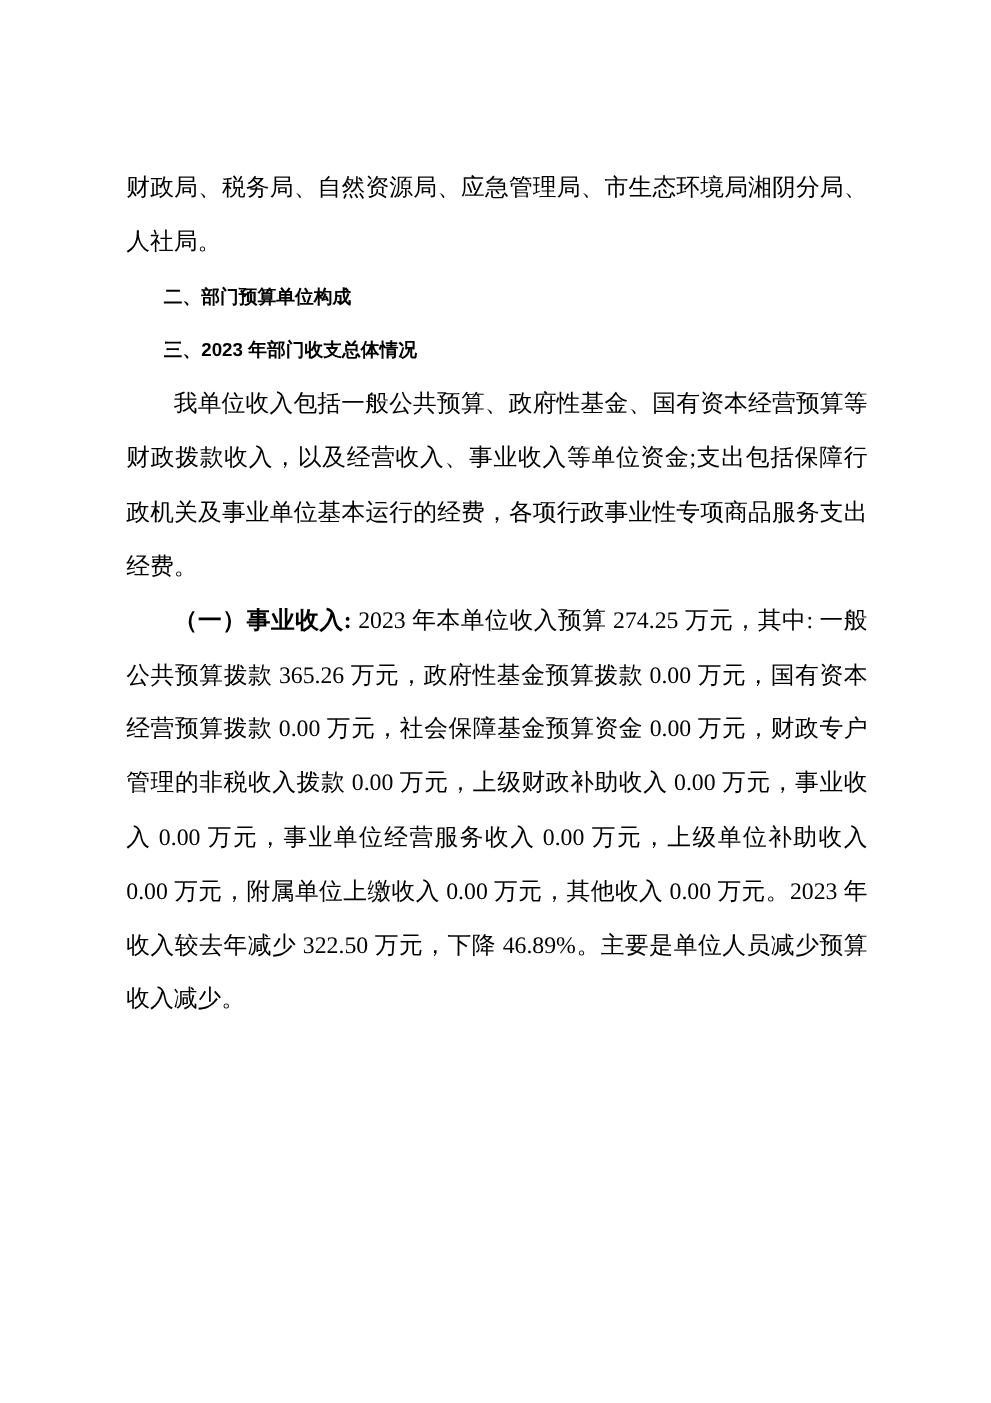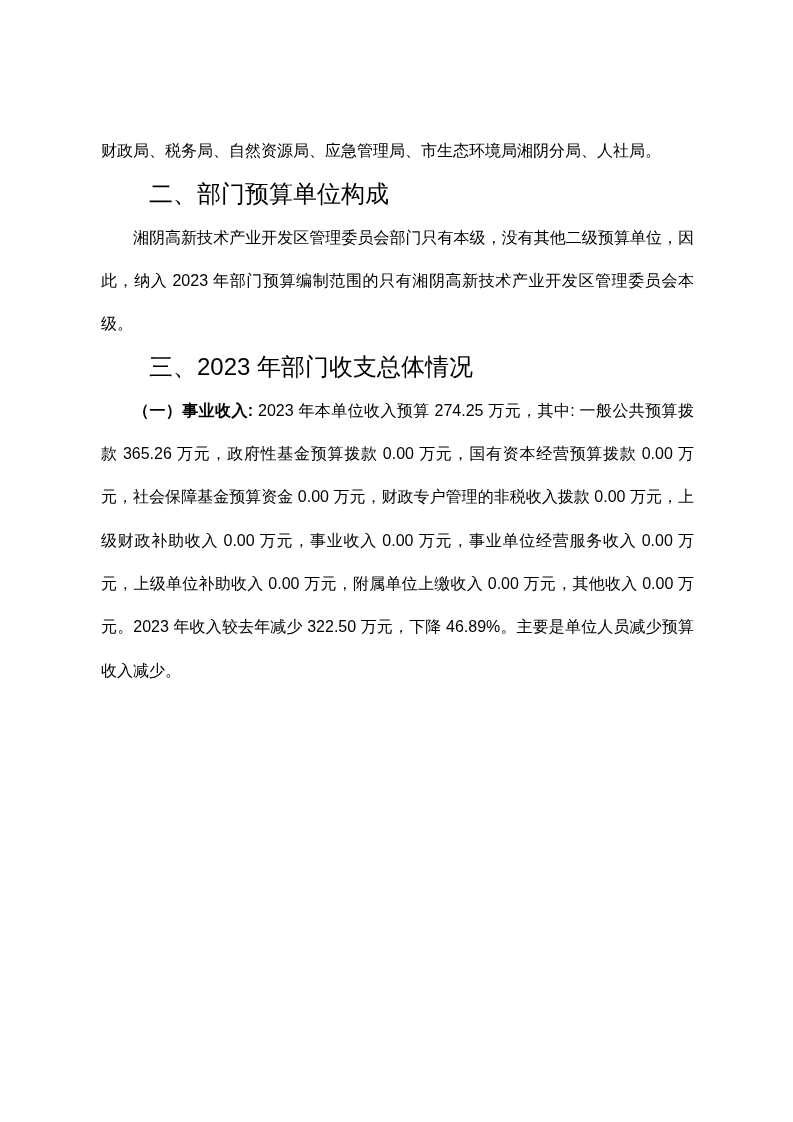--- a/index.html
+++ b/index.html
@@ -21,50 +21,50 @@
     width: 593px;
     color: #000000;
   }
   .doc p, .doc h2 {
     margin: 0;
     padding: 0;
     line-height: 43.3px;
     text-align: justify;
   }
   .body-para {
-    font-family: Liberation Sans, sans-serif;
-    font-size: 16px;
+    font-family: Liberation Serif, serif;
+    font-size: 19px;
     font-weight: normal;
     text-indent: 2em;
   }
   .no-indent {
     text-indent: 0;
   }
   .heading {
     font-family: "Liberation Sans", "DejaVu Sans", sans-serif;
-    font-size: 24px;
-    font-weight: normal;
+    font-size: 15px;
+    font-weight: bold;
     text-indent: 2em;
     text-align: left;
   }
   .bold-lead {
     font-weight: bold;
   }
 </style>
 </head>
 <body>
 
 <div class="page">
   <div class="doc">
 
     <p class="body-para no-indent">财政局、税务局、自然资源局、应急管理局、市生态环境局湘阴分局、人社局。</p>
 
     <h2 class="heading">二、部门预算单位构成</h2>
 
-    <p class="body-para">湘阴高新技术产业开发区管理委员会部门只有本级，没有其他二级预算单位，因此，纳入 2023 年部门预算编制范围的只有湘阴高新技术产业开发区管理委员会本级。</p>
 
     <h2 class="heading">三、2023 年部门收支总体情况</h2>
 
+    <p class="body-para">我单位收入包括一般公共预算、政府性基金、国有资本经营预算等财政拨款收入，以及经营收入、事业收入等单位资金;支出包括保障行政机关及事业单位基本运行的经费，各项行政事业性专项商品服务支出经费。</p>
 
     <p class="body-para"><strong class="bold-lead">（一）事业收入:</strong><span> 2023 年本单位收入预算 274.25 万元，其中: 一般公共预算拨款 365.26 万元，政府性基金预算拨款 0.00 万元，国有资本经营预算拨款 0.00 万元，社会保障基金预算资金 0.00 万元，财政专户管理的非税收入拨款 0.00 万元，上级财政补助收入 0.00 万元，事业收入 0.00 万元，事业单位经营服务收入 0.00 万元，上级单位补助收入 0.00 万元，附属单位上缴收入 0.00 万元，其他收入 0.00 万元。2023 年收入较去年减少 322.50 万元，下降 46.89%。主要是单位人员减少预算收入减少。</span></p>
 
   </div>
 </div>
 
 </body></html>

